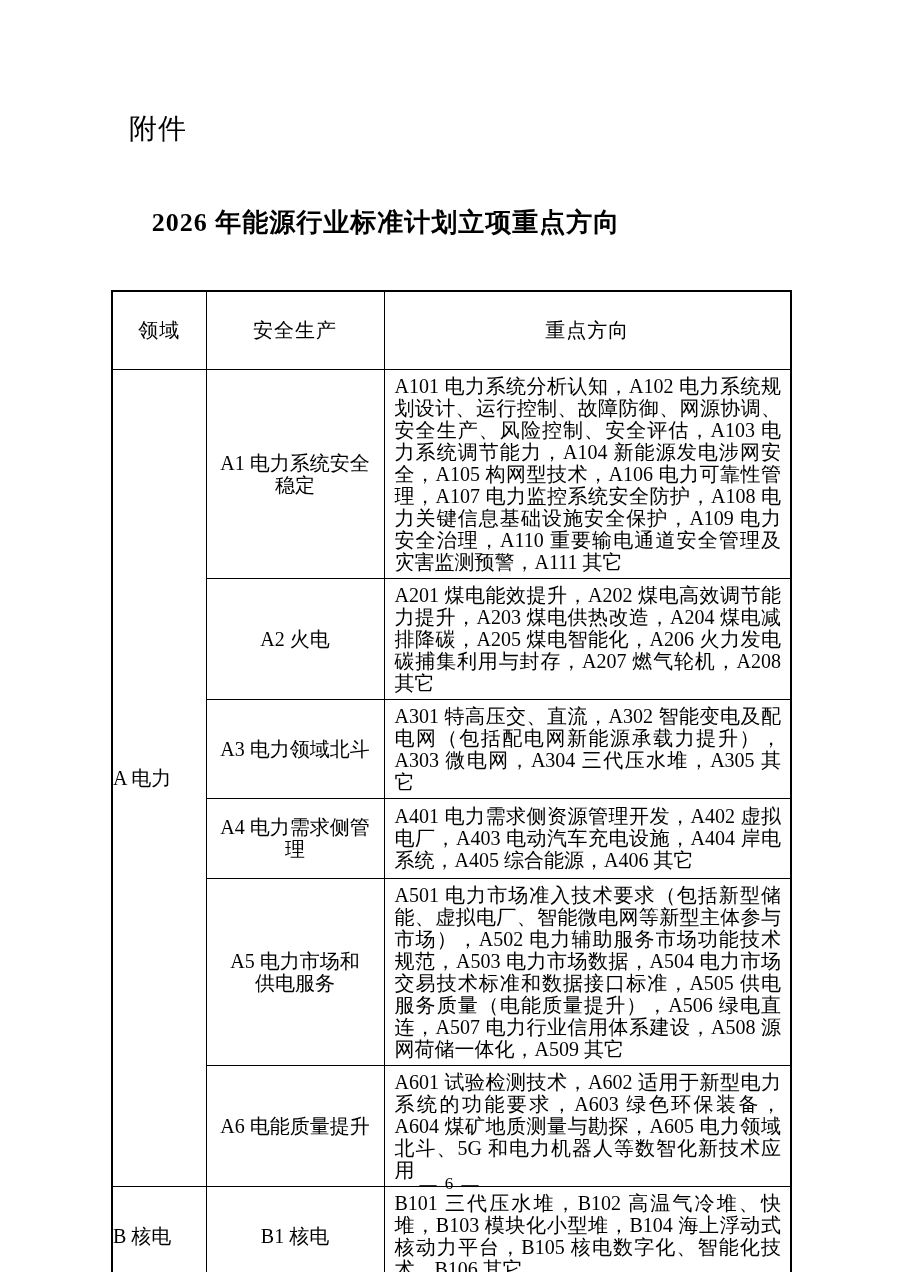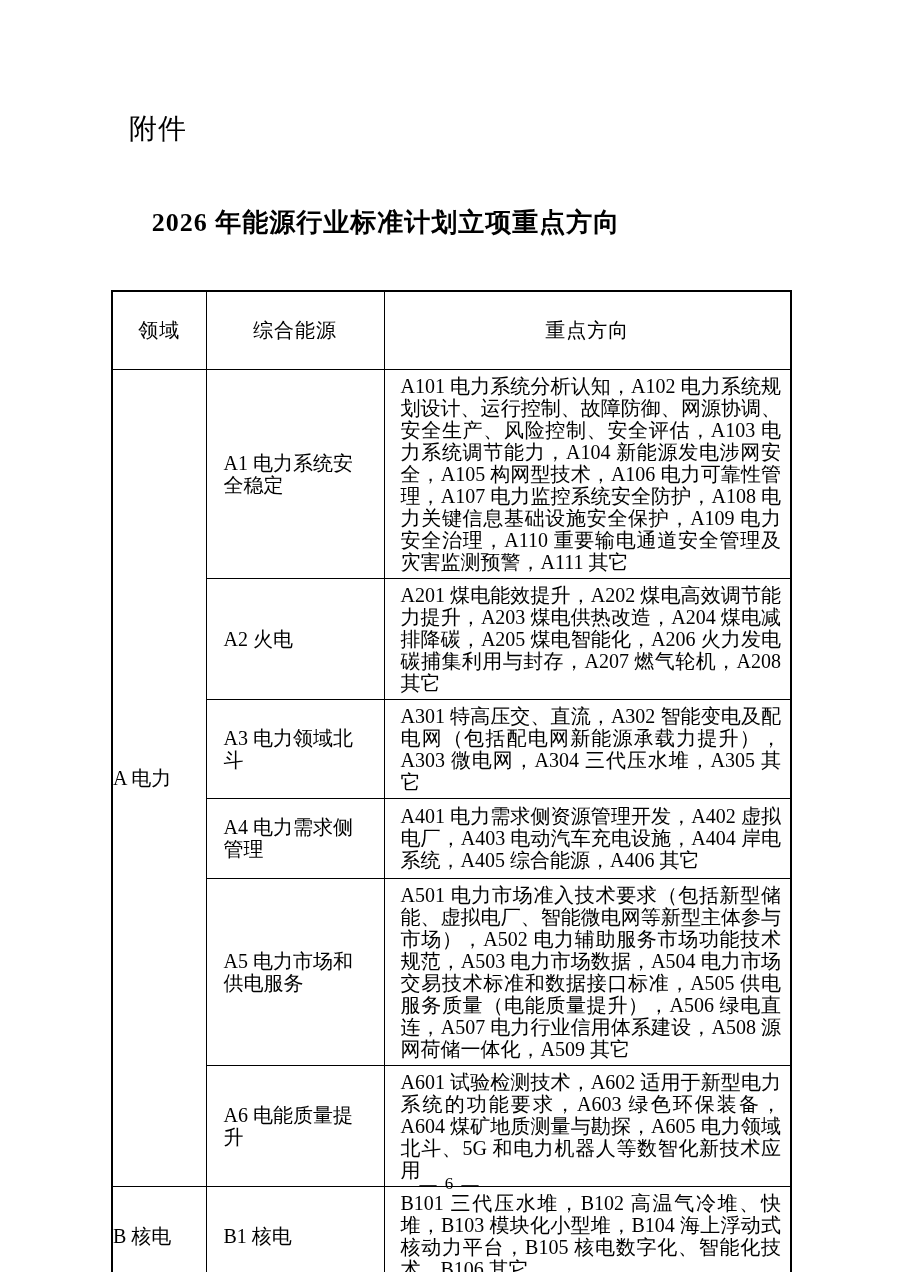--- a/index.html
+++ b/index.html
@@ -41,27 +41,28 @@
   }
   th.col-header {
     font-weight: normal;
     text-align: center;
     letter-spacing: 1px;
   }
   td.field-cell {
     white-space: pre-line;
   }
   td.dir-cell {
+    text-align: center;
     white-space: pre-line;
-    padding: 2px 17px;
+    padding: 2px 6px;
   }
   td.detail-cell {
     text-align: justify;
     text-justify: inter-character;
-    padding: 5px 9px 5px 16px;
+    padding: 5px 9px 5px 10px;
     vertical-align: middle;
     font-family: Liberation Serif, serif;
   }
   tr.h-head  { height: 78px; }
   tr.h-a1 { height: 167px; }
   tr.h-a2 { height: 94px; }
   tr.h-a3 { height: 79px; }
   tr.h-a4 { height: 80px; }
   tr.h-a5 { height: 142px; }
   tr.h-a6 { height: 88px; }
@@ -86,21 +87,21 @@
 
   <table class="main-table">
     <colgroup>
       <col style="width:94px">
       <col style="width:178px">
       <col style="width:407px">
     </colgroup>
     <tbody>
       <tr class="h-head">
         <th class="col-header">领域</th>
-        <th class="col-header">综合能源</th>
+        <th class="col-header">安全生产</th>
         <th class="col-header">重点方向</th>
       </tr>
 
       <tr class="h-a1">
         <td class="field-cell" rowspan="6">A 电力</td>
         <td class="dir-cell">A1 电力系统安全稳定</td>
         <td class="detail-cell">A101 电力系统分析认知，A102 电力系统规划设计、运行控制、故障防御、网源协调、安全生产、风险控制、安全评估，A103 电力系统调节能力，A104 新能源发电涉网安全，A105 构网型技术，A106 电力可靠性管理，A107 电力监控系统安全防护，A108 电力关键信息基础设施安全保护，A109 电力安全治理，A110 重要输电通道安全管理及灾害监测预警，A111 其它</td>
       </tr>
 
       <tr class="h-a2">

